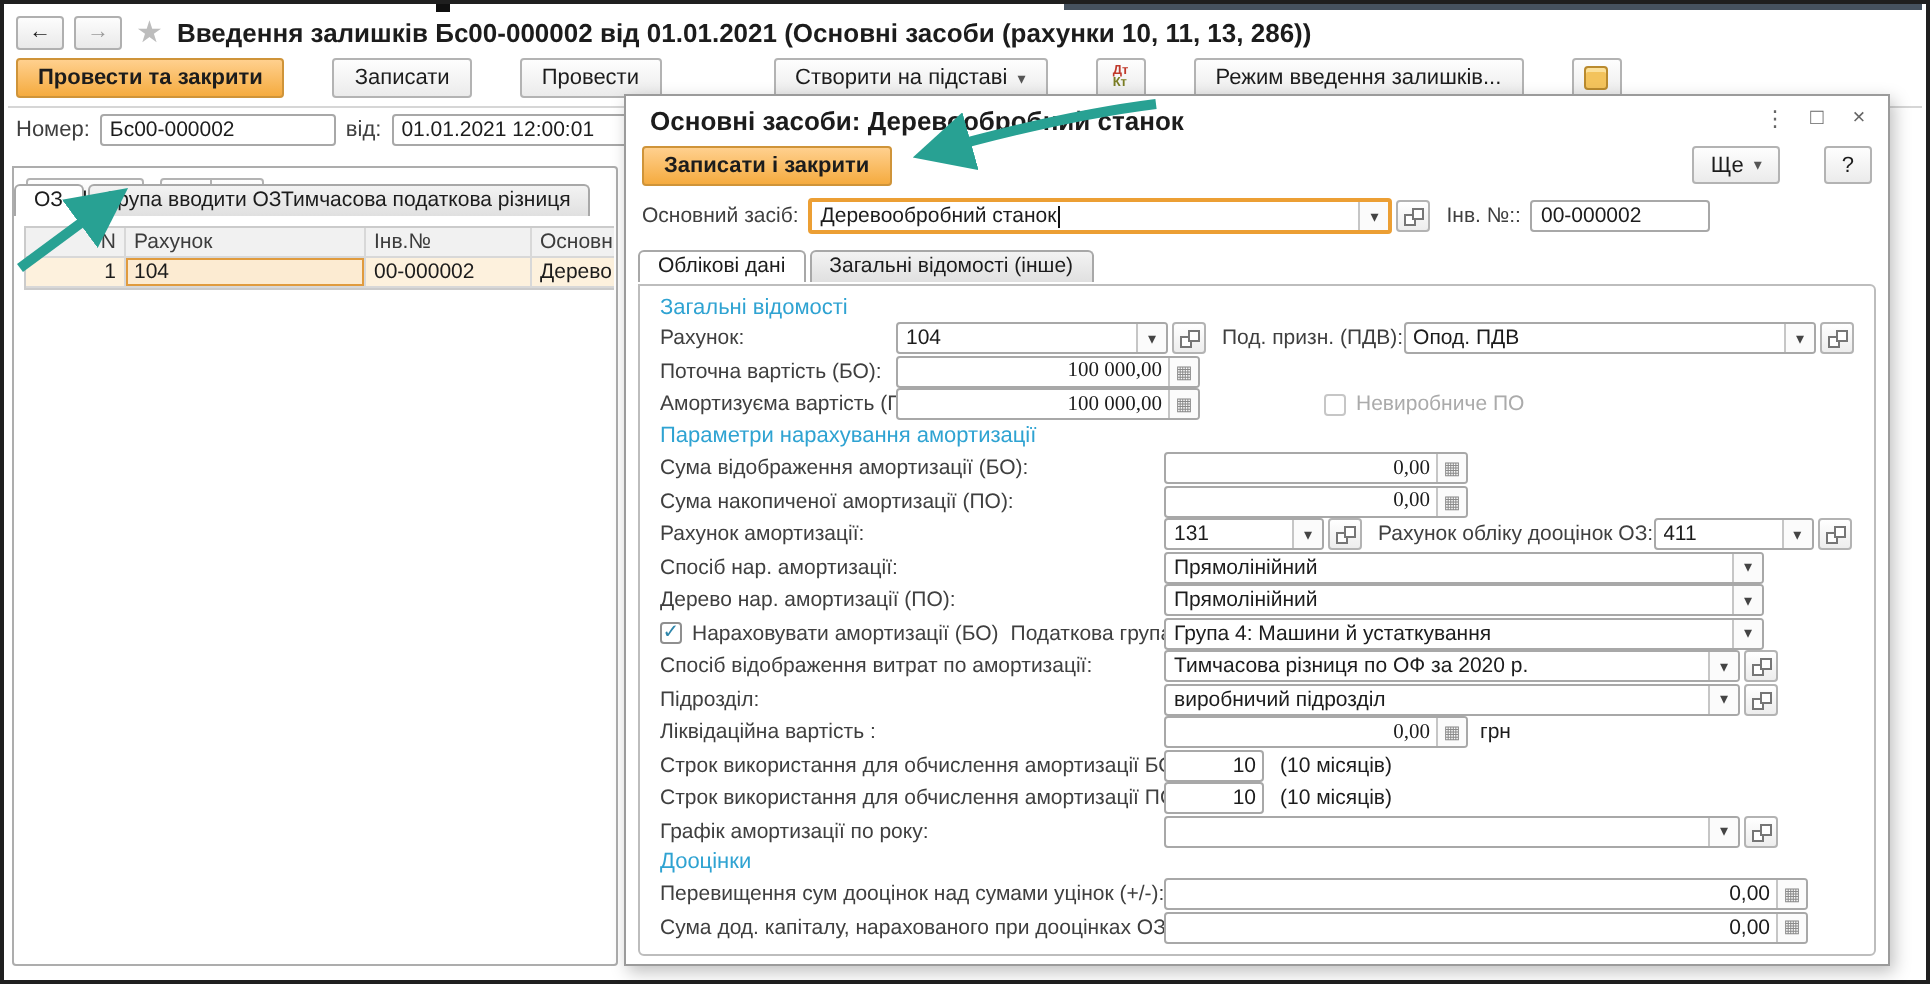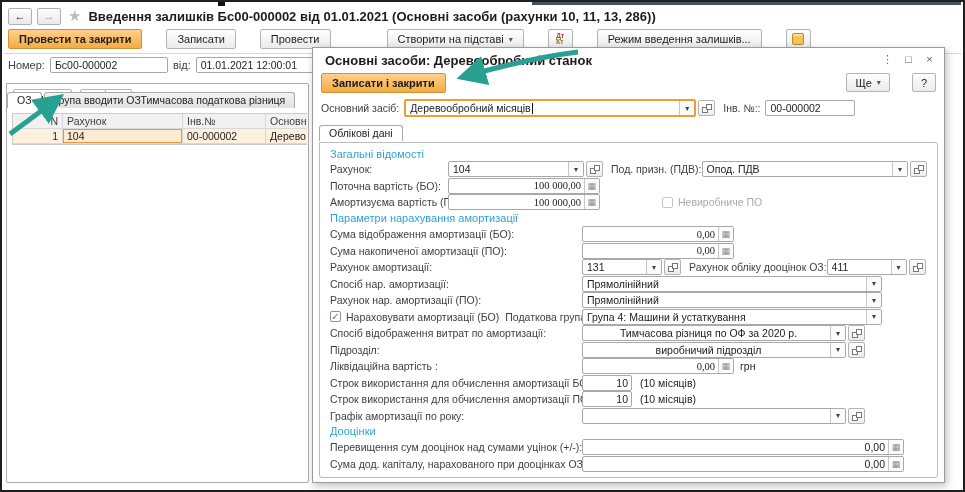--- a/index.html
+++ b/index.html
@@ -90,21 +90,21 @@
                padding:3px 10px 5px 10px; display:flex; flex-direction:column; justify-content:space-between; }
   .row { display:flex; align-items:center; min-height:15px; }
   .row .lbl { font-size:10.5px; }
   .sec { color:#2fa3d2; font-size:11px; white-space:nowrap; }
   .w1 { width:118px; flex:none; }
   .w2 { width:252px; flex:none; }
   .fw-acc { width:136px; flex:none; }
   .fw-amt { width:152px; flex:none;font-family:Liberation Serif, serif; }
   .fw-sm { width:80px; flex:none; }
   .fw-combo { width:300px; flex:none; }
-  .fw-combo2 { width:264px; flex:none;text-align:center; }
+  .fw-combo2 { width:288px; flex:none; }
   .fw-term { width:50px; flex:none; }
   .fw-big { width:322px; flex:none; }
   .grow { flex:1; }
   .hint { margin-left:8px; font-size:10.5px; color:#1c1c1c; white-space:nowrap; }
   .unit { margin-left:6px; font-size:10.5px; }
   .lbl2 { margin-left:8px; white-space:nowrap; font-size:10.5px; color:#3f3f3f; }
   .cbl { margin-left:5px; font-size:10.5px; color:#3f3f3f; white-space:nowrap; }
   .cbl.disabled { color:#ababab; }
 
   
@@ -218,35 +218,36 @@
       <span class="btn">
           <span>Ще</span>
           <span class="dd-glyph">▾</span>
         </span>
       <span class="btn">?</span>
     </div>
 
     <div id="asset-row">
       <span class="lbl">Основний засіб:</span>
       <span class="field focused" id="asset-field">
-        <span class="val"><span>Деревообробний місяців</span><span class="caret"></span></span>
+        <span class="val"><span>Деревообробний станок</span><span class="caret"></span></span>
         <span class="seg">▾</span>
       </span>
       <span class="ico-open">
           <span class="sq1"></span>
           <span class="sq2"></span>
         </span>
       <span class="lbl2">Інв. №::</span>
       <span class="field" id="inv-field">
           <span class="val">00-000002</span>
         </span>
     </div>
 
     <div id="dlg-tabs">
       <span class="tab active">Облікові дані</span>
+      <span class="tab">Загальні відомості (інше)</span>
     </div>
 
     <div id="dlg-panel">
 
       <div class="row">
           <span class="sec">Загальні відомості</span>
         </div>
 
       <div class="row">
         <span class="lbl w1">Рахунок:</span>
@@ -331,21 +332,21 @@
 
       <div class="row">
         <span class="lbl w2">Спосіб нар. амортизації:</span>
         <span class="field fw-combo">
             <span class="val">Прямолінійний</span>
             <span class="seg">▾</span>
           </span>
       </div>
 
       <div class="row">
-        <span class="lbl w2">Рахунок нар. амортизації (ПО):</span>
+        <span class="lbl w2">Дерево нар. амортизації (ПО):</span>
         <span class="field fw-combo">
             <span class="val">Прямолінійний</span>
             <span class="seg">▾</span>
           </span>
       </div>
 
       <div class="row">
         <span class="w2" style="display:flex;align-items:center;flex:none;">
           <span class="cb">✓</span>
           <span class="cbl">Нараховувати амортизації (БО)</span>

